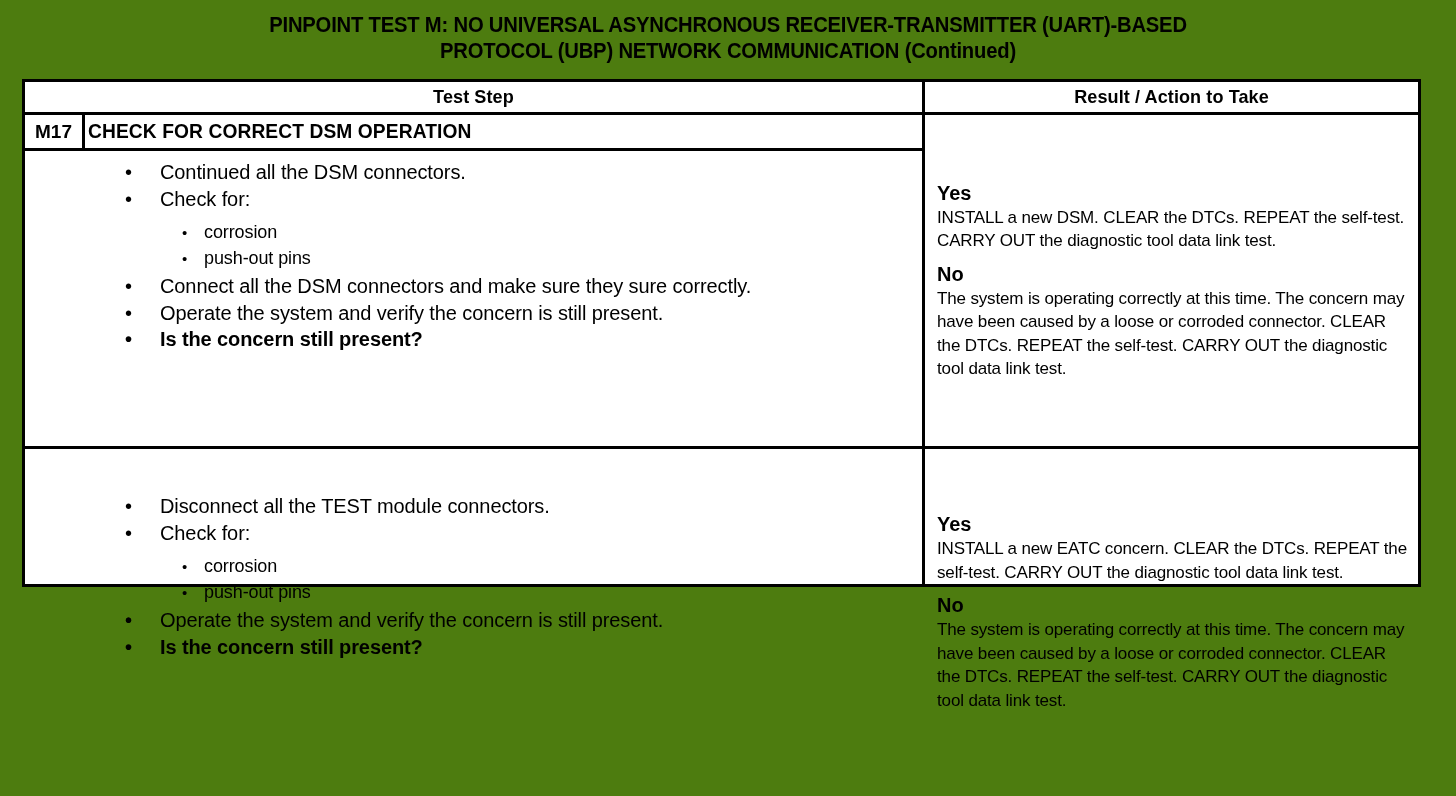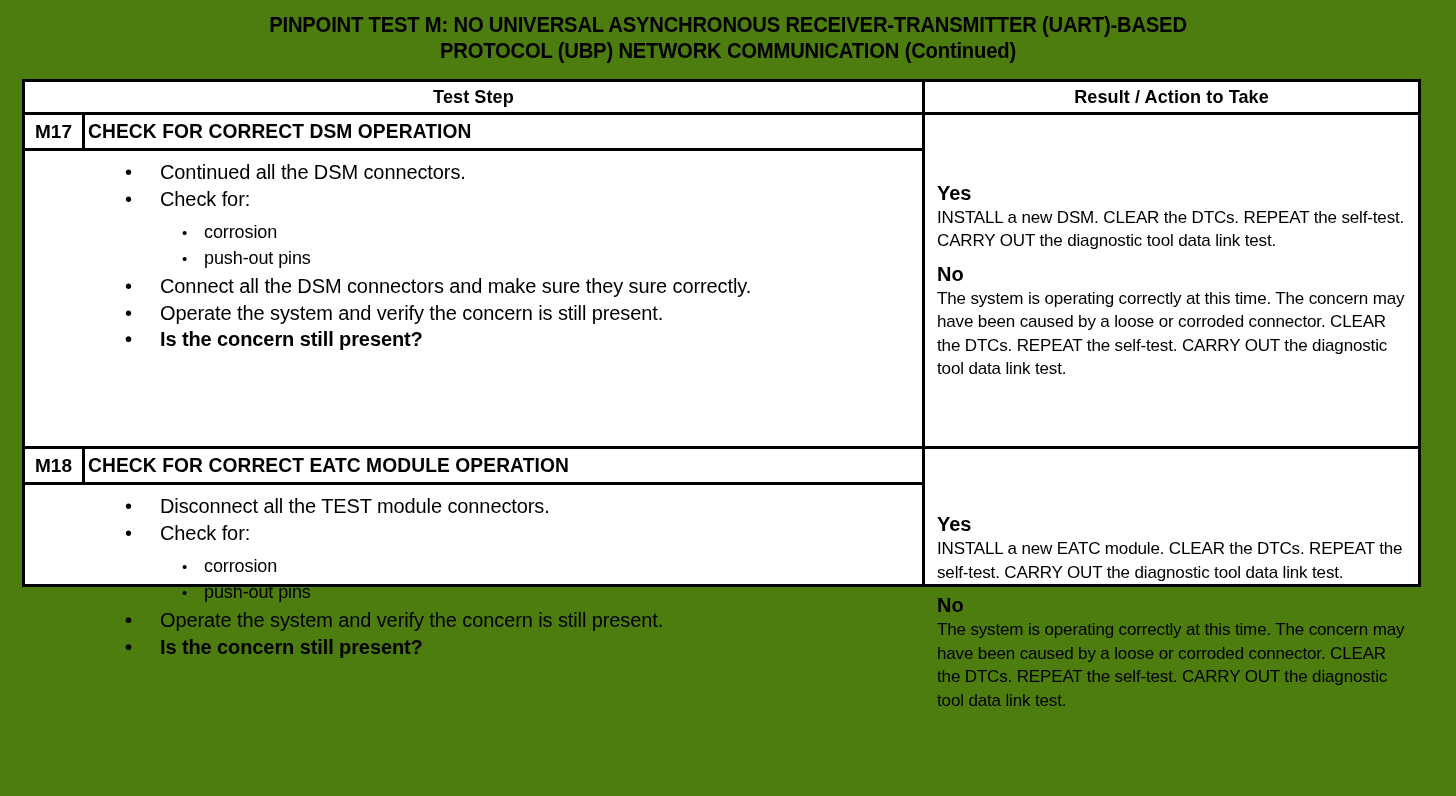--- a/index.html
+++ b/index.html
@@ -274,24 +274,20 @@
 
       <div class="result-body">
         <div class="ans-label">Yes</div>
         <div class="ans-text">INSTALL a new DSM. CLEAR the DTCs. REPEAT the self-test. CARRY OUT the diagnostic tool data link test.</div>
         <div class="ans-label">No</div>
         <div class="ans-text">The system is operating correctly at this time. The concern may have been caused by a loose or corroded connector. CLEAR the DTCs. REPEAT the self-test. CARRY OUT the diagnostic tool data link test.</div>
       </div>
     </div>
 
     <div class="section s2">
-      <div class="step-bar">
-        <div class="step-id">M18</div>
-        <div class="step-title">CHECK FOR CORRECT EATC MODULE OPERATION</div>
-      </div>
 
       <div class="steps-body">
         <ul class="blist">
           <li>
             <span class="bullet">•</span>
             <span>Disconnect all the TEST module connectors.</span>
           </li>
           <li>
             <span class="bullet">•</span>
             <span>Check for:</span>
@@ -317,20 +313,20 @@
           </li>
           <li class="bold-q">
             <span class="bullet">•</span>
             <span>Is the concern still present?</span>
           </li>
         </ul>
       </div>
 
       <div class="result-body s2">
         <div class="ans-label">Yes</div>
-        <div class="ans-text">INSTALL a new EATC module. CLEAR the DTCs. REPEAT the self-test. CARRY OUT the diagnostic tool data link test.</div>
+        <div class="ans-text">INSTALL a new EATC concern. CLEAR the DTCs. REPEAT the self-test. CARRY OUT the diagnostic tool data link test.</div>
         <div class="ans-label">No</div>
         <div class="ans-text">The system is operating correctly at this time. The concern may have been caused by a loose or corroded connector. CLEAR the DTCs. REPEAT the self-test. CARRY OUT the diagnostic tool data link test.</div>
       </div>
     </div>
 
   </div>
 </div>
 
 </body></html>

